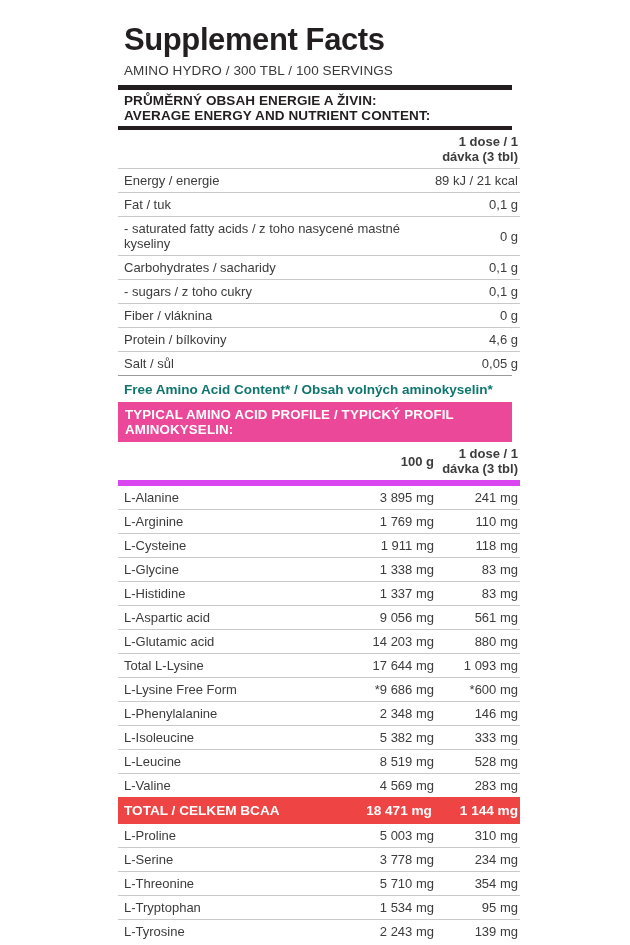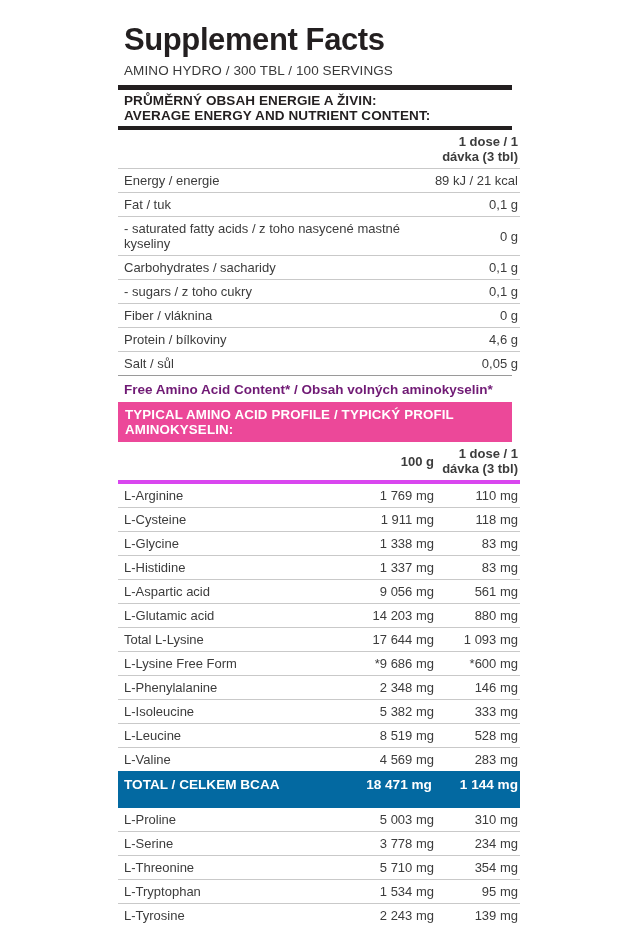--- a/index.html
+++ b/index.html
@@ -82,21 +82,21 @@
     padding-bottom: 4px;
     padding-right: 2px;
   }
   .nutrient-name { color: #4a4a4a; }
   .nutrient-val  { color: #4a4a4a; }
   
   .free-amino {
     border-top: 1px solid #9a9a9a;
     font-size: 13.5px;
     font-weight: bold;
-    color: #701a75;
+    color: #0f766e;
     padding: 6px 0 5px 6px;
   }
   
   .banner {
     background: #ec4899;
     color: #ffffff;
     font-size: 13.3px;
     font-weight: bold;
     letter-spacing: 0.15px;
     padding: 5px 0 5px 7px;
@@ -105,29 +105,29 @@
   }
   
   .amino-head td {
     font-size: 13.5px;
     font-weight: bold;
     color: #231f20;
     text-align: right;
     padding: 5px 0 5px 0;
   }
   .amino-head .col-b { padding-right: 2px !important; }
-  .amino-head-underline td { border-bottom: 4px solid #d946ef; }
+  .amino-head-underline td { border-bottom: 6px solid #d946ef; }
   
   tr.total-row td {
-    background: #0369a1;
+    background: #ef4444;
     color: #ffffff;
     font-weight: bold;
     font-size: 13.6px;
     padding-top: 6px;
-    padding-bottom: 16px;
+    padding-bottom: 6px;
   }
   tr.total-row .col-a { text-align: center; padding-left: 16px !important; }
 </style>
 </head>
 <body>
 
 <div class="label-sheet">
 
   <div class="title">Supplement Facts</div>
   <div class="subtitle">AMINO HYDRO / 300 TBL / 100 SERVINGS</div>
@@ -196,20 +196,25 @@
   <div class="banner">TYPICAL AMINO ACID PROFILE / TYPICKÝ PROFIL AMINOKYSELIN:</div>
 
   <table class="facts">
     <tbody>
       <tr class="amino-head amino-head-underline">
         <td class="col-name"></td>
         <td class="col-a">100 g</td>
         <td class="col-b">1 dose / 1 dávka (3 tbl)</td>
       </tr>
 
+      <tr>
+        <td class="col-name">L-Alanine</td>
+        <td class="col-a">3 895 mg</td>
+        <td class="col-b">241 mg</td>
+      </tr>
       <tr class="sep">
         <td class="col-name">L-Arginine</td>
         <td class="col-a">1 769 mg</td>
         <td class="col-b">110 mg</td>
       </tr>
       <tr class="sep">
         <td class="col-name">L-Cysteine</td>
         <td class="col-a">1 911 mg</td>
         <td class="col-b">118 mg</td>
       </tr>

